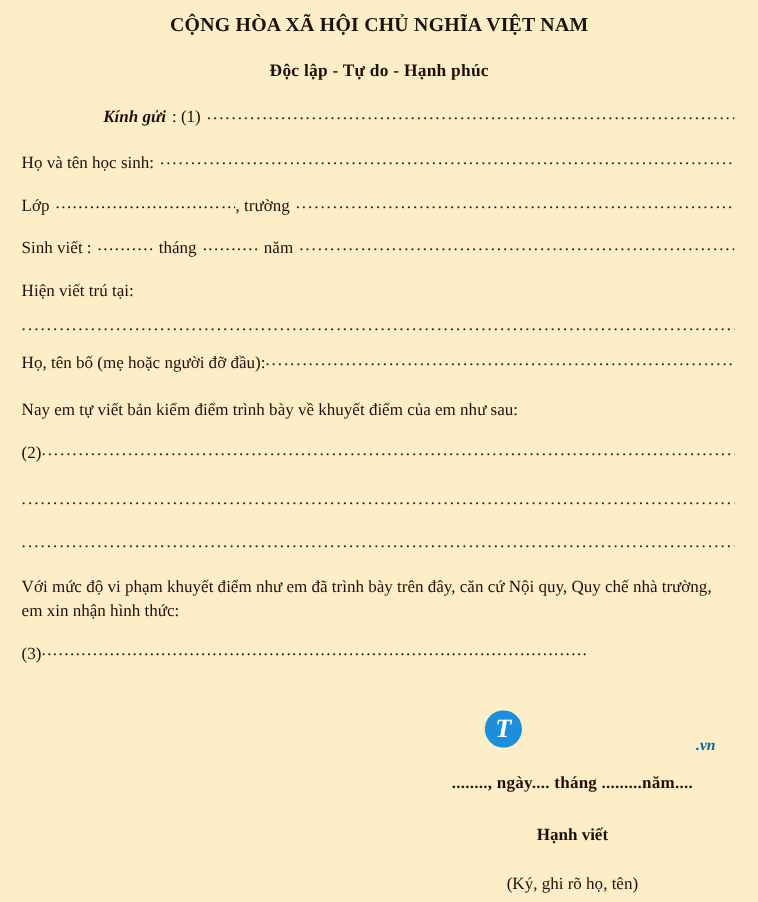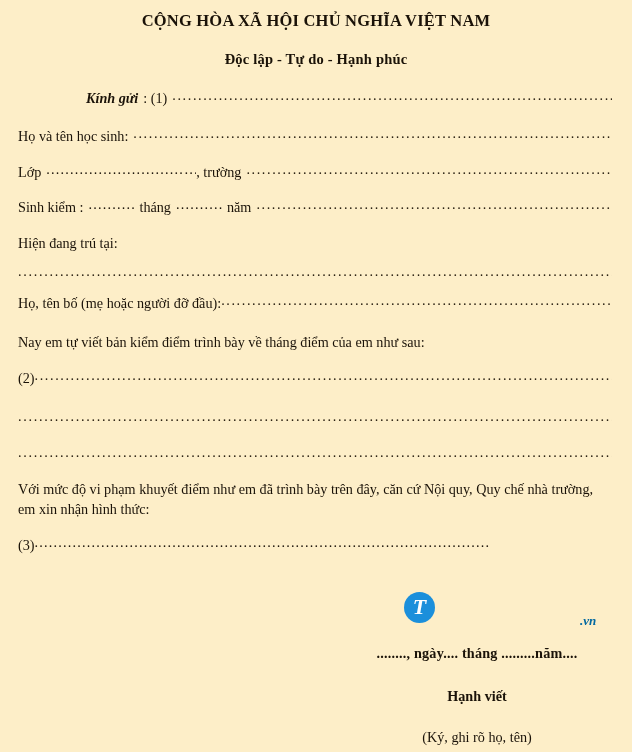--- a/index.html
+++ b/index.html
@@ -228,53 +228,53 @@
       <span class="gap4"></span>
       <span class="dots-fixed w-lop">.............................…….</span>
       <span class="lbl">, trường</span>
       <span class="gap4"></span>
       <span class="dots"></span>
     </div>
 
     <div class="s18"></div>
 
     <div class="row">
-      <span class="lbl">Sinh kiểm :</span>
+      <span class="lbl">Sinh viết :</span>
       <span class="gap4"></span>
       <span class="dots-fixed w-sm">..........</span>
       <span class="gap4"></span>
       <span class="lbl">tháng</span>
       <span class="gap4"></span>
       <span class="dots-fixed w-sm">..........</span>
       <span class="gap4"></span>
       <span class="lbl">năm</span>
       <span class="gap4"></span>
       <span class="dots"></span>
     </div>
 
     <div class="s18"></div>
 
     <div class="row">
-      <span class="lbl">Hiện đang trú tại:</span>
+      <span class="lbl">Hiện viết trú tại:</span>
     </div>
 
     <div class="s10"></div>
 
     <div class="dotline">......................................................................................................................................................................................................................</div>
 
     <div class="s16"></div>
 
     <div class="row">
       <span class="lbl">Họ, tên bố (mẹ hoặc người đỡ đầu):</span>
       <span class="dots"></span>
     </div>
 
     <div class="s20"></div>
 
-    <div class="para">Nay em tự viết bản kiểm điểm trình bày về tháng điểm của em như sau:</div>
+    <div class="para">Nay em tự viết bản kiểm điểm trình bày về khuyết điểm của em như sau:</div>
 
     <div class="s18"></div>
 
     <div class="row">
       <span class="lbl">(2)</span>
       <span class="dots"></span>
     </div>
 
     <div class="s20"></div>
     <div class="dotline">......................................................................................................................................................................................................................</div>

